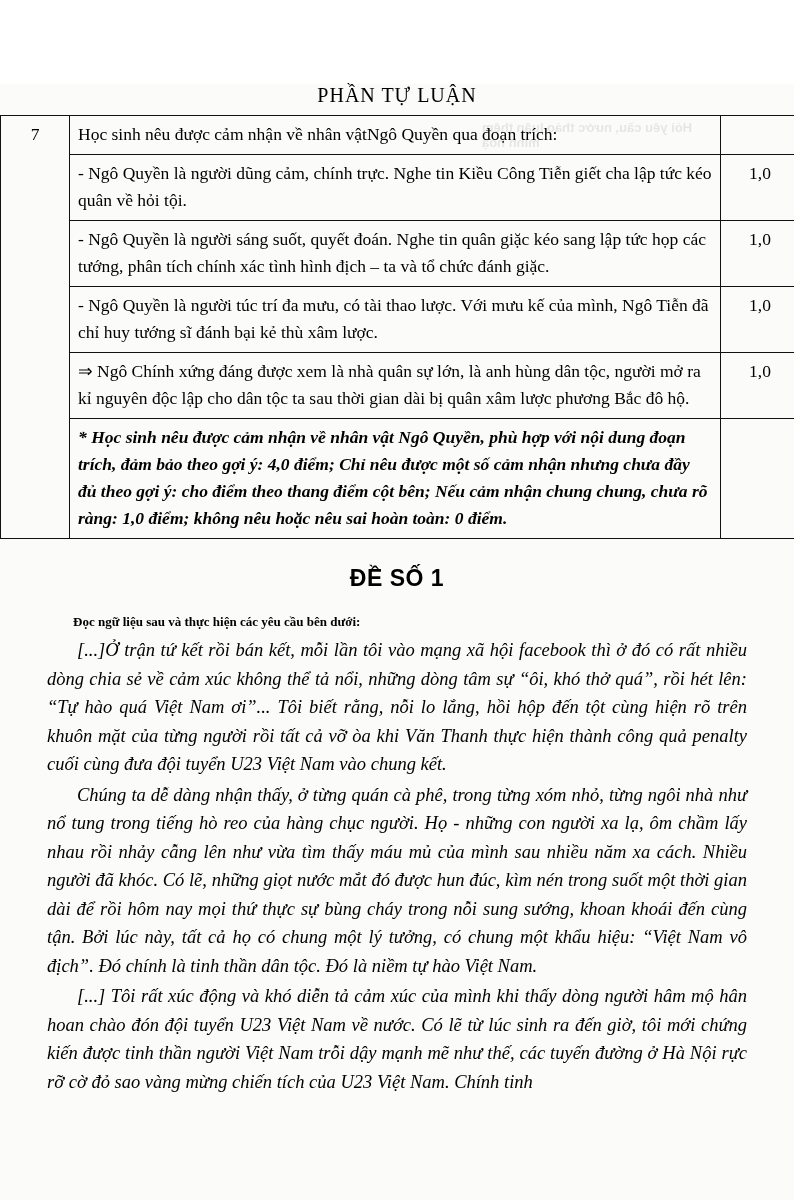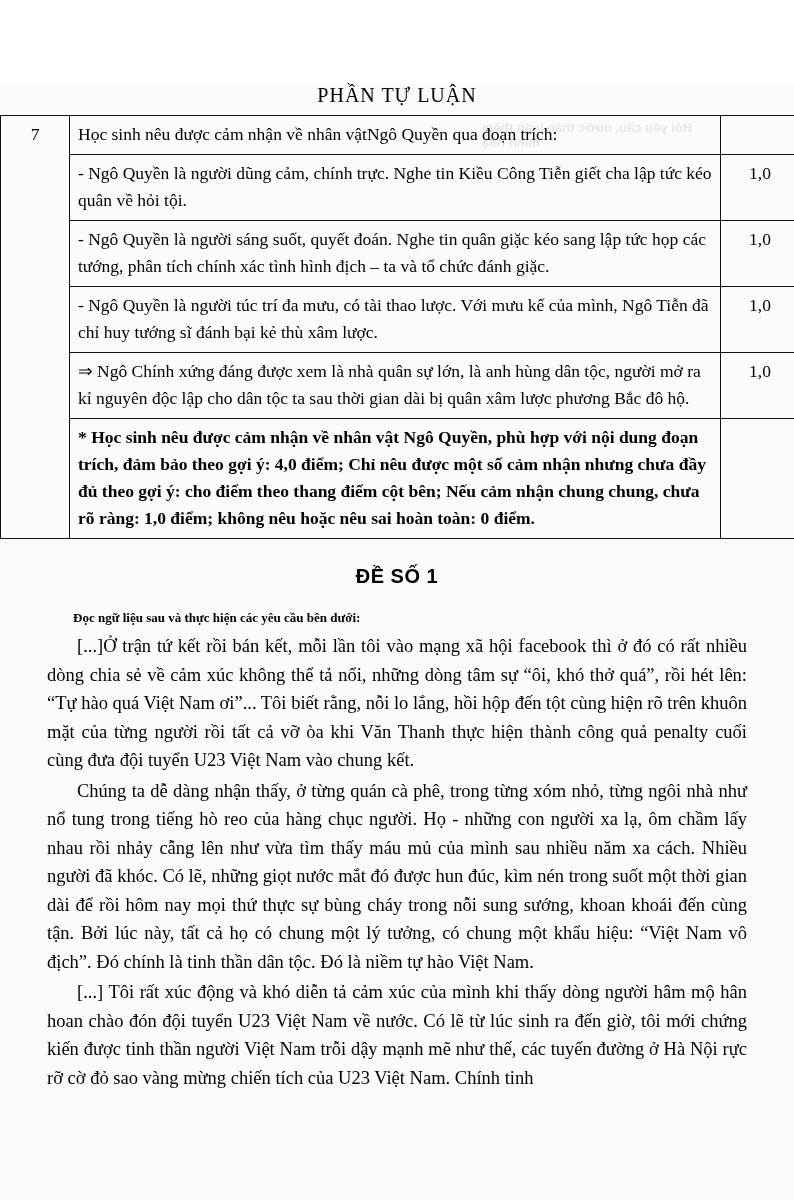--- a/index.html
+++ b/index.html
@@ -72,53 +72,55 @@
   td.col-score {
     width: 62px;
     text-align: center;
     font-size: 18px;
     vertical-align: middle;
   }
   td.col-body {
     width: 634px;
   }
   .note {
+    font-style: italic;
     font-weight: bold;
     line-height: 28px;
   }
 
   h2.section-heading {
     text-align: center;
     font-family: "Liberation Sans", sans-serif;
     font-weight: bold;
     font-size: 20px;
     margin: 28px 0 0 0;
     letter-spacing: 0.2px;
   }
   h3.de-so {
     text-align: center;
     font-family: "Liberation Sans", sans-serif;
     font-weight: bold;
-    font-size: 20px;
+    font-size: 23px;
     margin: 26px 0 0 0;
     letter-spacing: 0.5px;
   }
 
   .content {
     width: 700px;
     margin: 0 auto;
     padding-top: 10px;
   }
   .prompt {
     font-weight: bold;
     font-size: 13px;
     margin: 12px 0 6px 0;
     text-indent: 26px;
   }
   .body-par {
+    font-style: italic;
     font-size: 18.5px;
     line-height: 28.5px;
     text-align: justify;
     margin: 0 0 2px 0;
     text-indent: 30px;
   }
   .page-number {
     position: absolute;
     right: 44px;
     bottom: 38px;

